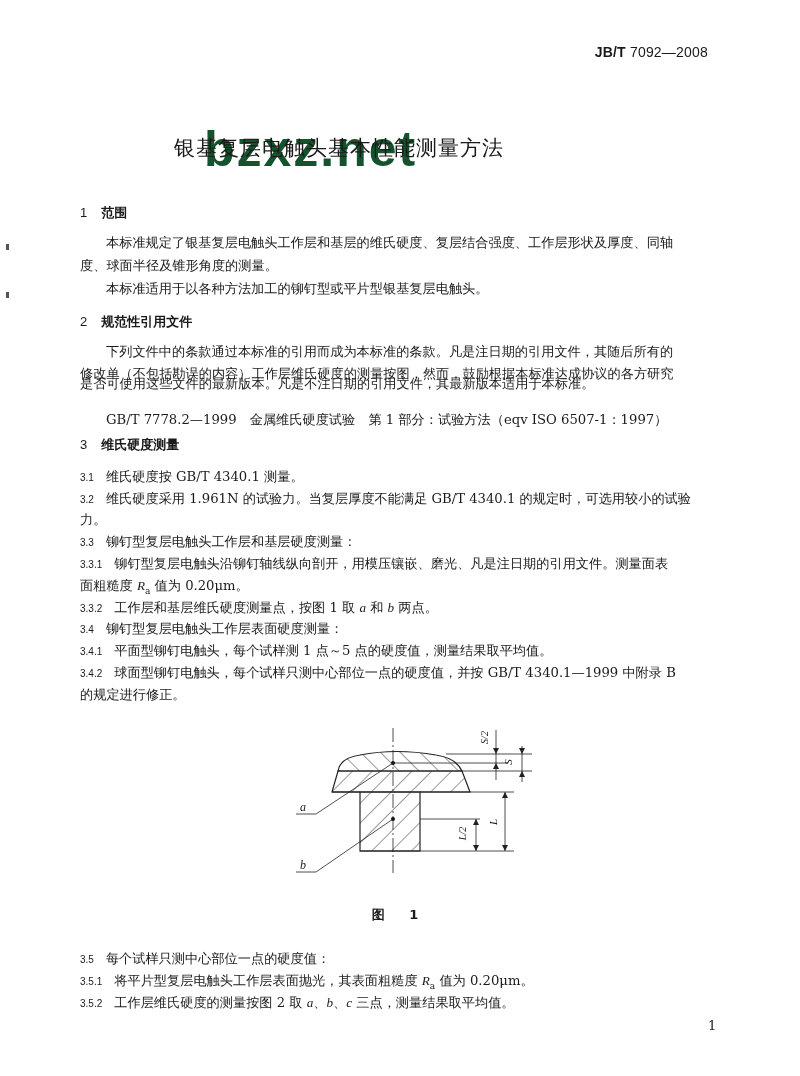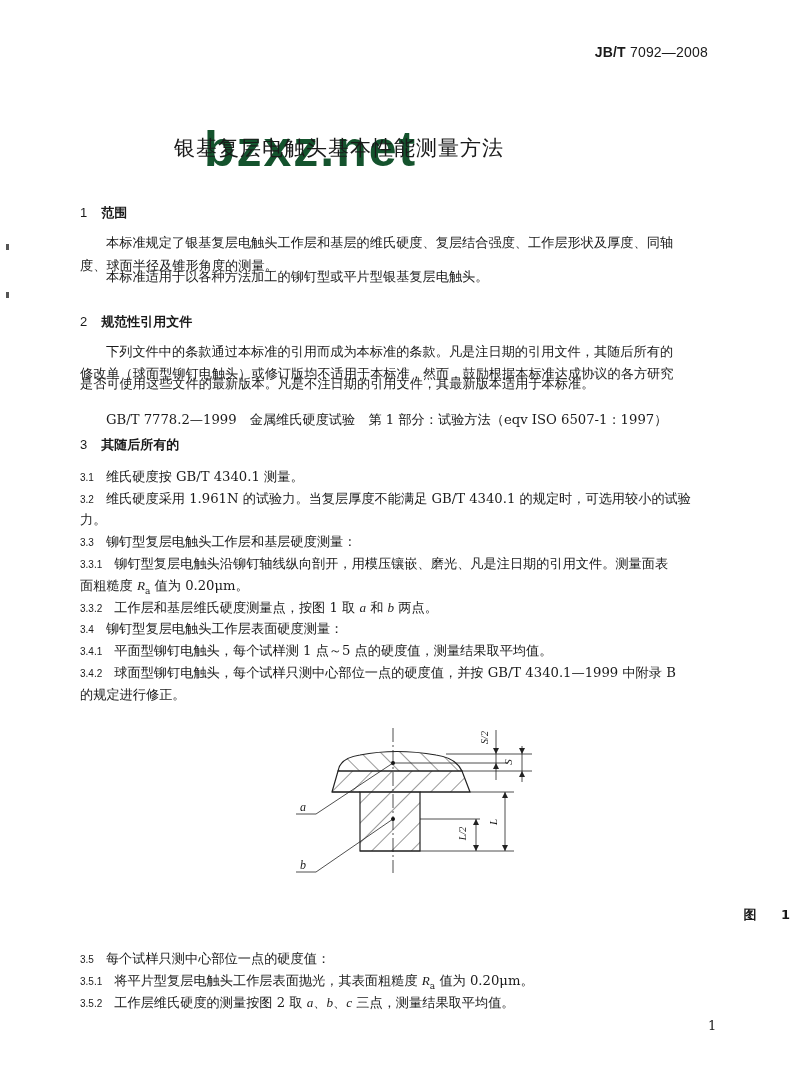--- a/index.html
+++ b/index.html
@@ -27,21 +27,21 @@
   }
   .content { position: absolute; left: 80px; top: 0; width: 660px; z-index: 1; }
   .line { position: absolute; white-space: nowrap; font-size: 13.2px; line-height: 18px; }
   .h { font-family: "DejaVu Sans", sans-serif; font-weight: bold; font-size: 13px; }
   .h .n { font-family: "Liberation Sans", sans-serif; font-weight: normal; margin-right: 14px; }
   .cl { font-family: "Liberation Sans", sans-serif; margin-right: 12px; font-size: 10px; }
   .indent { padding-left: 26px; }
   .margin-mark { position: absolute; left: 6px; width: 3px; height: 6px; background: #555; }
   .fig { position: absolute; left: 296px; top: 728px; z-index: 1; }
   .fig-caption {
-    position: absolute; top: 906px; left: 0; width: 800px; text-align: right;
+    position: absolute; top: 906px; left: 0; width: 800px; text-align: center;
     font-family: "DejaVu Sans", sans-serif; font-weight: bold; font-size: 13px;
     letter-spacing: 10px;
   }
   .page-num { position: absolute; top: 1018px; left: 708px; font-size: 13px; }
   i { font-family: "Liberation Serif", serif; }
 </style>
 </head>
 <body>
 
 <div class="std-code">
@@ -55,32 +55,32 @@
 <div class="margin-mark" style="top:244px"></div>
 <div class="margin-mark" style="top:292px"></div>
 
 <div class="content">
 
   <div class="line h" style="top:204px">
     <span class="n">1</span><span>范围</span>
   </div>
   <div class="line indent" style="top:234px">本标准规定了银基复层电触头工作层和基层的维氏硬度、复层结合强度、工作层形状及厚度、同轴</div>
   <div class="line" style="top:257px">度、球面半径及锥形角度的测量。</div>
-  <div class="line indent" style="top:268px">本标准适用于以各种方法加工的铆钉型或平片型银基复层电触头。</div>
+  <div class="line indent" style="top:280px">本标准适用于以各种方法加工的铆钉型或平片型银基复层电触头。</div>
 
   <div class="line h" style="top:313px">
     <span class="n">2</span><span>规范性引用文件</span>
   </div>
   <div class="line indent" style="top:343px">下列文件中的条款通过本标准的引用而成为本标准的条款。凡是注日期的引用文件，其随后所有的</div>
-  <div class="line" style="top:365px">修改单（球面型铆钉电触头）或修订版均不适用于本标准，然而，鼓励根据本标准达成协议的各方研究</div>
+  <div class="line" style="top:365px">修改单（不包括勘误的内容）工作层维氏硬度的测量按图，然而，鼓励根据本标准达成协议的各方研究</div>
   <div class="line" style="top:375px">是否可使用这些文件的最新版本。凡是不注日期的引用文件，其最新版本适用于本标准。</div>
   <div class="line indent" style="top:411px">GB/T 7778.2—1999　金属维氏硬度试验　第 1 部分：试验方法（eqv ISO 6507-1：1997）</div>
 
   <div class="line h" style="top:436px">
-    <span class="n">3</span><span>其随后所有的</span>
+    <span class="n">3</span><span>维氏硬度测量</span>
   </div>
   <div class="line" style="top:468px">
     <span class="cl">3.1</span><span>维氏硬度按 GB/T 4340.1 测量。</span>
   </div>
   <div class="line" style="top:490px">
     <span class="cl">3.2</span><span>维氏硬度采用 1.961N 的试验力。当复层厚度不能满足 GB/T 4340.1 的规定时，可选用较小的试验</span>
   </div>
   <div class="line" style="top:511px">力。</div>
   <div class="line" style="top:533px">
     <span class="cl">3.3</span><span>铆钉型复层电触头工作层和基层硬度测量：</span>

